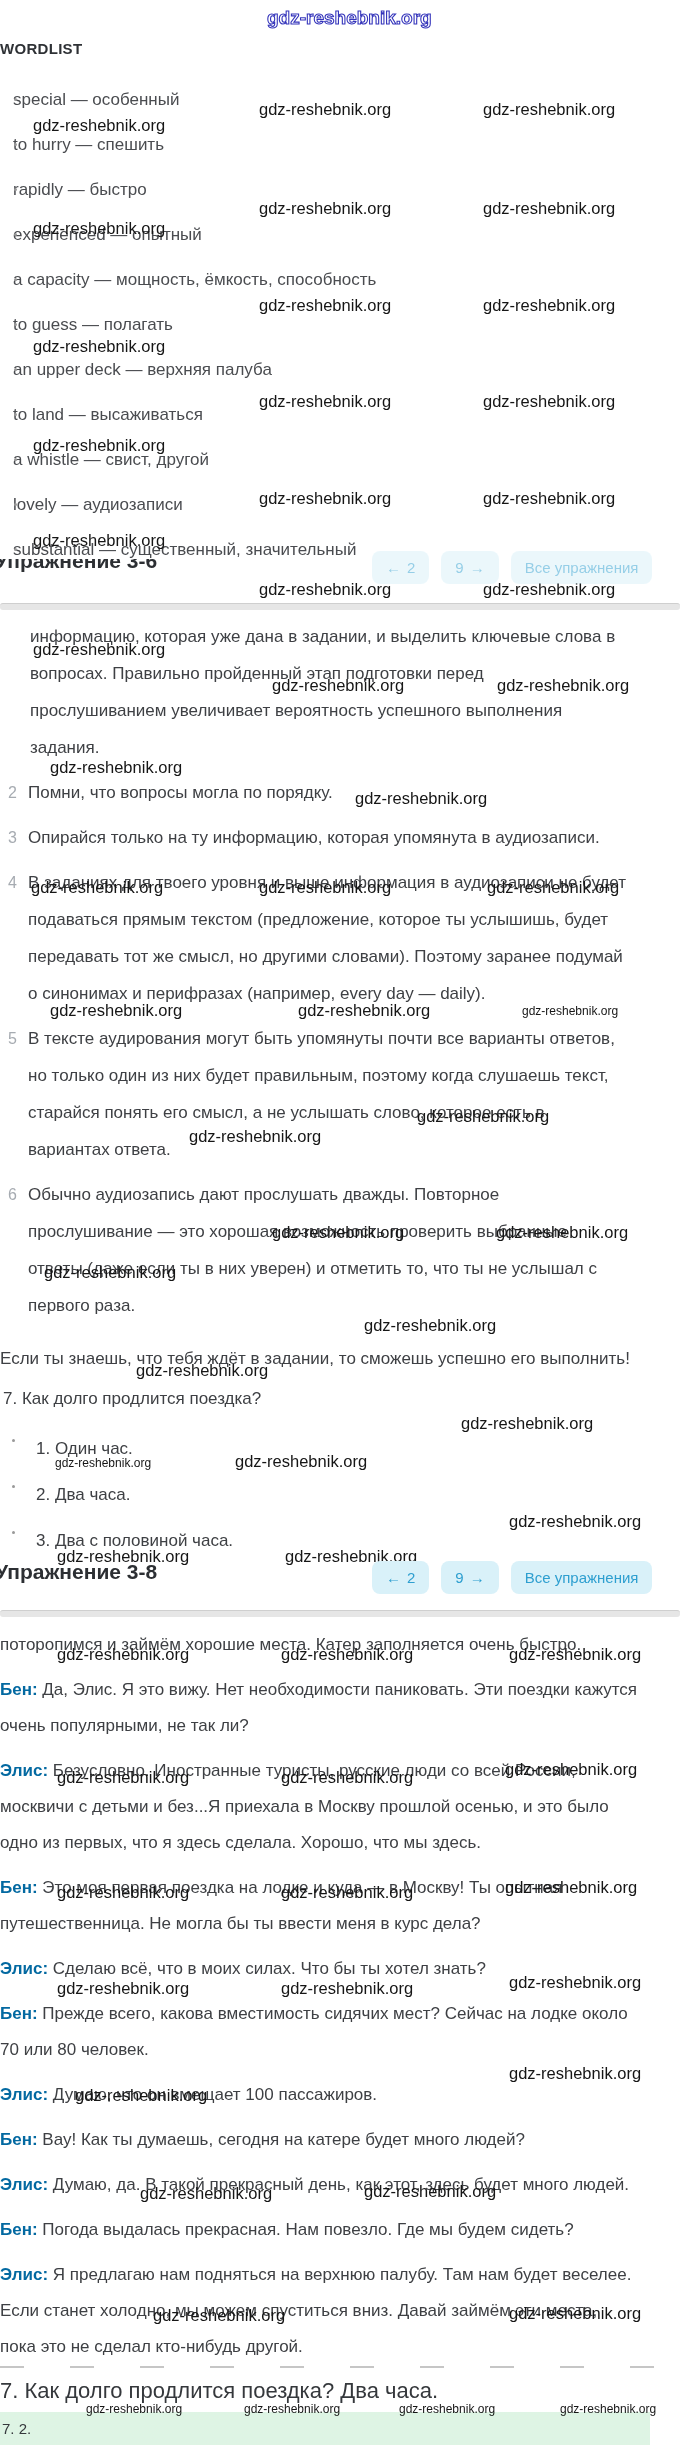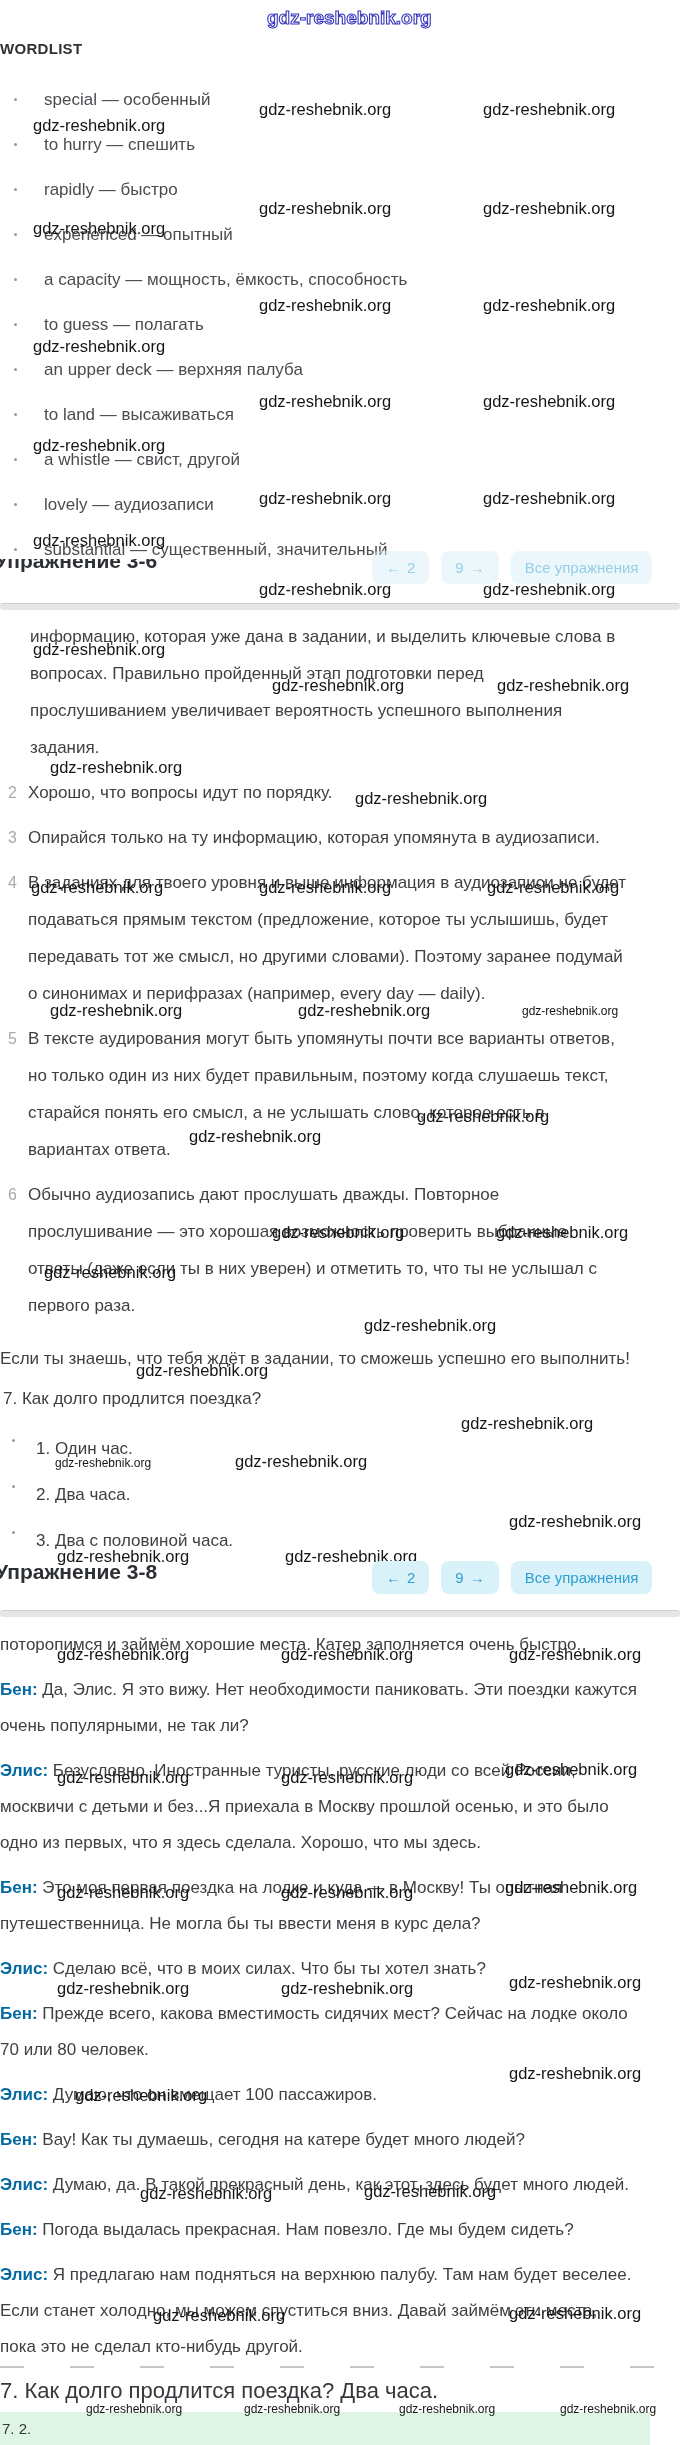--- a/index.html
+++ b/index.html
@@ -8,21 +8,21 @@
 
   
   .wm{position:absolute;font-size:16.5px;color:#161616;white-space:nowrap;z-index:4;}
   .wm-small{font-size:12px;}
   .wm-blue{font-size:19px;font-weight:700;color:transparent;-webkit-text-stroke:1.1px #3434bb;}
 
   
   .wordlist-title{position:absolute;top:40px;left:0;font-size:15px;font-weight:700;
                   color:#2e3135;letter-spacing:.3px;}
   ul.wordlist{position:absolute;top:90px;left:0;margin:0;padding:0;list-style:none;width:680px;}
-  .wl-item{position:relative;height:45px;padding-left:44px;font-size:17px;color:#4a4c50;}
+  .wl-item{position:relative;height:45px;padding-left:13px;font-size:17px;color:#4a4c50;}
   .dot{position:absolute;left:14px;top:8px;width:3px;height:3px;background:#999;border-radius:50%;}
 
   
   .ex-head{position:absolute;left:-5px;font-size:21px;font-weight:700;color:#2c2f33;white-space:nowrap;z-index:2;}
   #ex36-head{top:549px;clip-path:inset(42% 0 0 0);}
   #ex38-head{top:1560px;}
   .nav{position:absolute;left:372px;display:flex;gap:12px;z-index:6;}
   #nav36{top:551px;opacity:.5;}
   #nav38{top:1561px;}
   .nav-btn{display:flex;align-items:center;justify-content:center;gap:6px;height:33px;
@@ -153,21 +153,21 @@
     </button>
     <button class="nav-btn">Все упражнения</button>
   </div>
   <div class="divider" id="div1"></div>
 
   <div class="tips">
     <p class="intro">информацию, которая уже дана в задании, и выделить ключевые слова в<br>вопросах. Правильно пройденный этап подготовки перед<br>прослушиванием увеличивает вероятность успешного выполнения<br>задания.</p>
     <div>
         <div class="tip">
           <span class="tip-num">2</span>
-          <div class="tip-text">Хорошо, что вопросы идут по порядку.</div>
+          <div class="tip-text">Помни, что вопросы могла по порядку.</div>
         </div>
         <div class="tip">
           <span class="tip-num">3</span>
           <div class="tip-text">Опирайся только на ту информацию, которая упомянута в аудиозаписи.</div>
         </div>
         <div class="tip">
           <span class="tip-num">4</span>
           <div class="tip-text">В заданиях для твоего уровня и выше информация в аудиозаписи не будет<br>подаваться прямым текстом (предложение, которое ты услышишь, будет<br>передавать тот же смысл, но другими словами). Поэтому заранее подумай<br>о синонимах и перифразах (например, every day — daily).</div>
         </div>
         <div class="tip">

